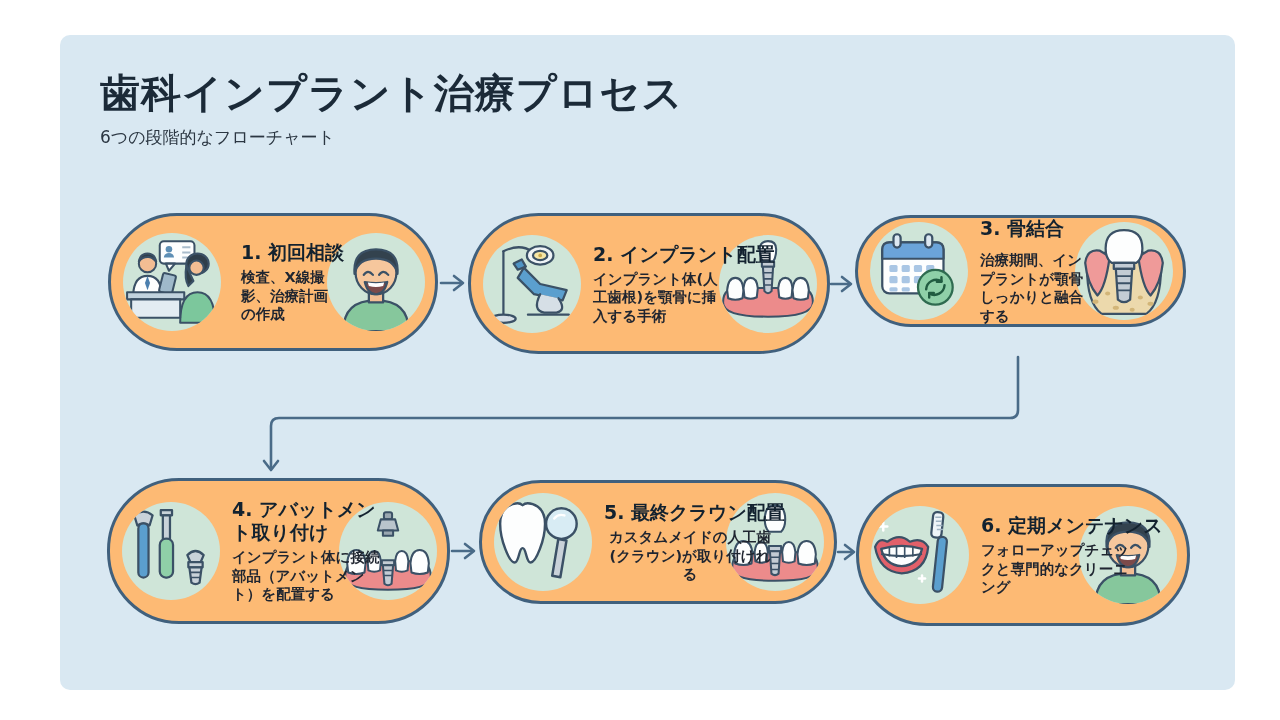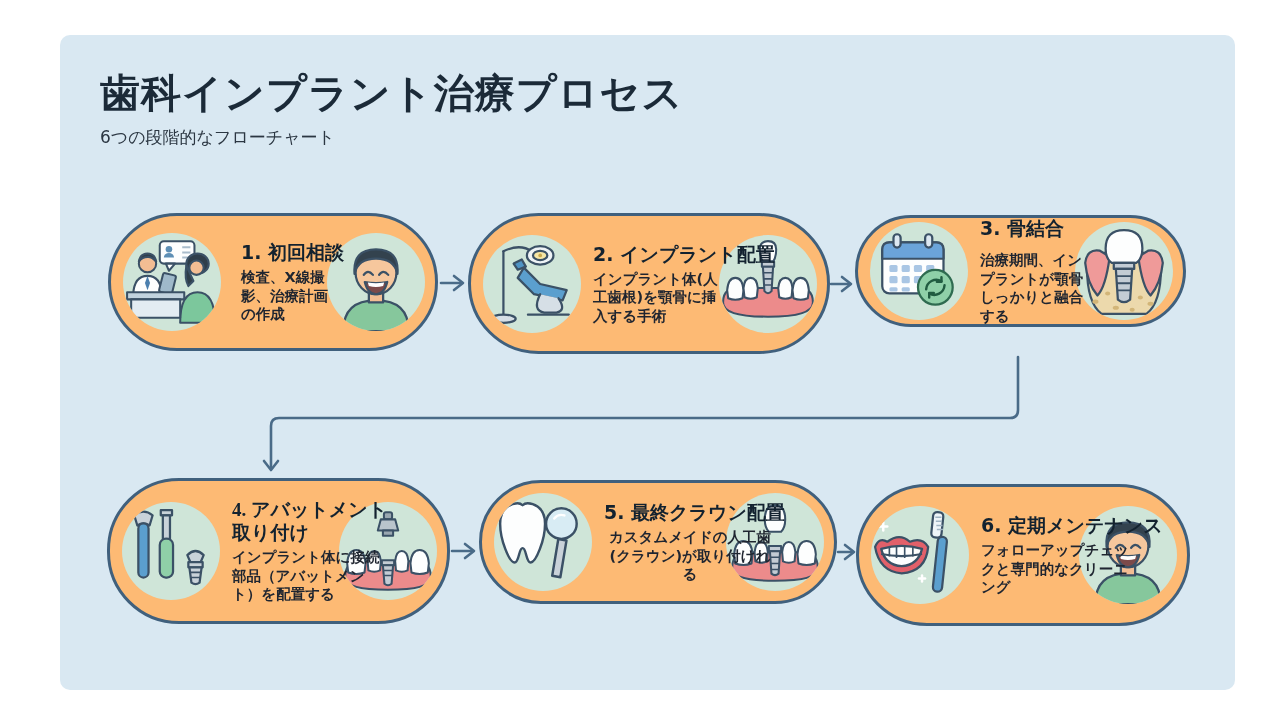--- a/index.html
+++ b/index.html
@@ -21,21 +21,21 @@
   .c4{left:107px;top:478px;width:343px;height:146px;}
   .c5{left:479px;top:480px;width:358px;height:124px;}
   .c6{left:856px;top:484px;width:334px;height:142px;}
   .c1 .text{left:130px;}
   .c1 .step-desc{width:96px;}
   .c2 .step-desc{width:134px;}
   .c3 .step-desc{width:112px;margin-top:11px;}
   .c4 .step-desc{width:148px;}
   .c5 .step-desc{width:172px;text-align:center;}
   .c6 .step-desc{width:158px;}
-  .c4 .step-title{white-space:normal;width:160px;font-family:Liberation Serif, serif;}
+  .c4 .step-title{white-space:normal;width:160px;}
   .arrows{position:absolute;left:0;top:0;width:1280px;height:720px;pointer-events:none;}
 </style>
 </head>
 <body>
 
 <div id="root">
   <div class="panel"></div>
   <div class="title">歯科インプラント治療プロセス</div>
   <div class="subtitle">6つの段階的なフローチャート</div>
 

